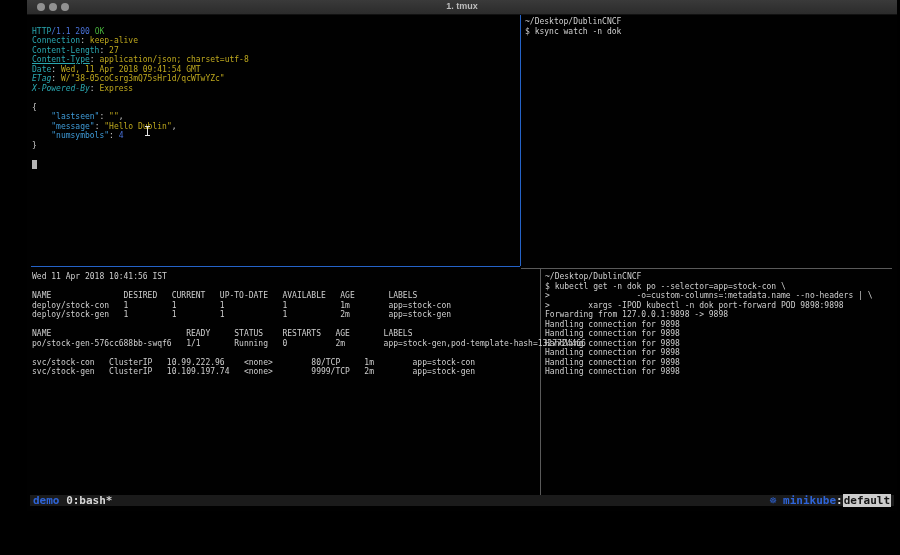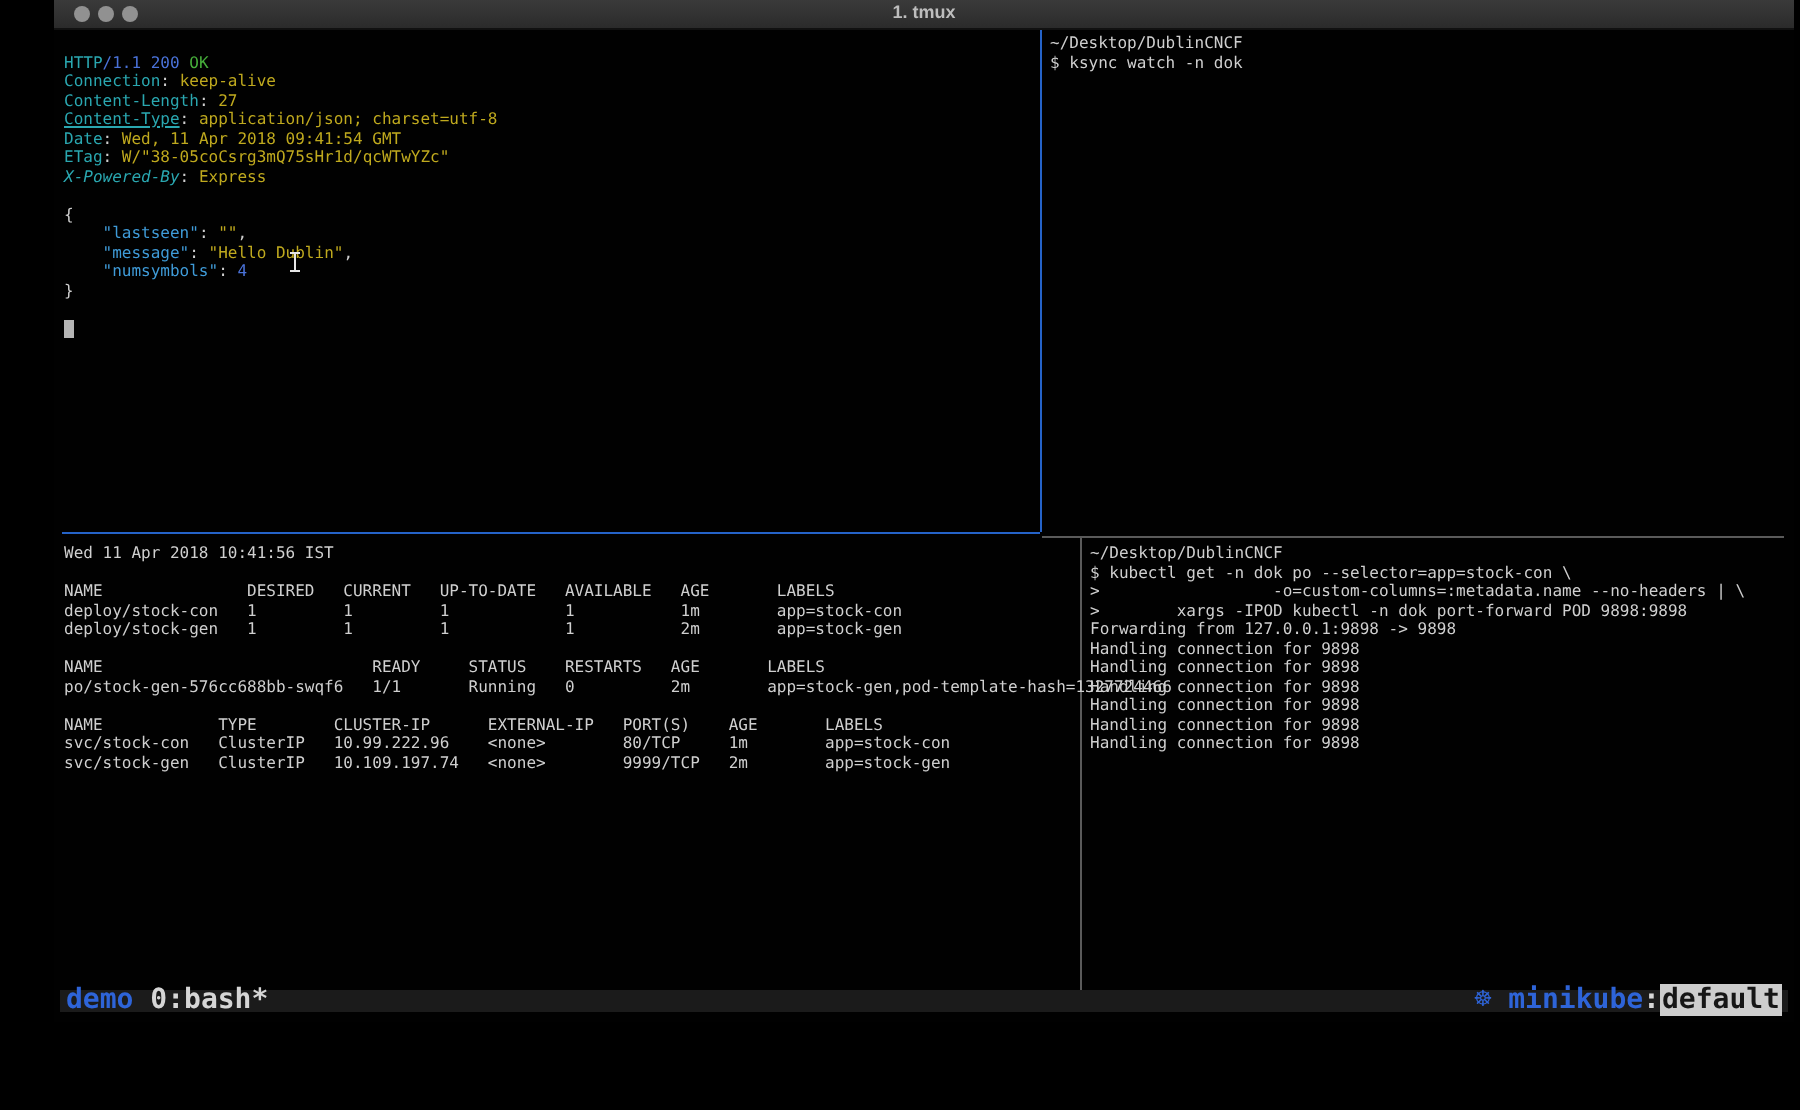--- a/index.html
+++ b/index.html
@@ -13,21 +13,21 @@
   .wtitle{position:absolute;left:0;right:0;top:1px;text-align:center;
           font:bold 9px "Liberation Sans",sans-serif;color:#bdbdbd;}
   .terminal{position:absolute;top:15px;left:0;right:0;bottom:0;background:#010101;}
   .pane{position:absolute;font-size:8px;line-height:9.5px;color:#cfcfcf;}
   .tline{white-space:pre;height:9.5px;}
   .divider{position:absolute;}
   .div-blue{background:#2563c8;}
   .div-gray{background:#5a5a5a;}
   .cursor-block{background:#b5b5b5;color:#b5b5b5;display:inline-block;width:5px;}
   .statusbar{position:absolute;left:3px;bottom:5px;width:864px;height:11px;background:#1b1b1b;
-             font-size:14px;line-height:11px;color:#cfcfcf;}
+             font-size:11px;line-height:11px;color:#cfcfcf;}
   .status-left{position:absolute;left:3px;top:0;white-space:pre;}
   .status-right{position:absolute;right:3px;top:0;white-space:pre;}
   .blue-txt{color:#2e64d8;font-weight:bold;}
   .white-txt{color:#d6d6d6;font-weight:bold;}
   .ns-chip{background:#cdcdcd;color:#161616;font-weight:bold;padding:0 1px;}
   .ibeam{position:absolute;left:147px;top:126px;width:1px;height:10px;background:#e6e6e6;}
   .ibeam::before,.ibeam::after{content:"";position:absolute;left:-2px;width:5px;height:1px;background:#e6e6e6;}
   .ibeam::before{top:0;}
   .ibeam::after{bottom:0;}
 </style>
@@ -46,21 +46,21 @@
 
     <div class="terminal">
 
       <div class="pane" style="left:5px;top:2px;width:486px;">
           <div class="tline">&nbsp;</div>
           <div class="tline"><span style="color: rgb(42, 167, 176);">HTTP</span><span style="color: rgb(74, 114, 216);">/1.1 200 </span><span style="color: rgb(70, 173, 58); text-align: right;">OK</span></div>
           <div class="tline"><span style="color: rgb(42, 167, 176);">Connection</span><span style="color: rgb(207, 207, 207);">: </span><span style="color: rgb(191, 169, 30);">keep-alive</span></div>
           <div class="tline"><span style="color: rgb(42, 167, 176);">Content-Length</span><span style="color: rgb(207, 207, 207);">: </span><span style="color: rgb(191, 169, 30);">27</span></div>
           <div class="tline"><span style="color: rgb(42, 167, 176); text-decoration: underline;">Content-Type</span><span style="color: rgb(207, 207, 207);">: </span><span style="color: rgb(191, 169, 30);">application/json; charset=utf-8</span></div>
           <div class="tline"><span style="color: rgb(42, 167, 176);">Date</span><span style="color: rgb(207, 207, 207);">: </span><span style="color: rgb(191, 169, 30);">Wed, 11 Apr 2018 09:41:54 GMT</span></div>
-          <div class="tline"><span style="color: rgb(42, 167, 176);">ETag</span><span style="color: rgb(207, 207, 207);">: </span><span style="color: rgb(191, 169, 30);">W/"38-05coCsrg3mQ75sHr1d/qcWTwYZc"</span></div>
+          <div class="tline"><span style="color: rgb(42, 167, 176); font-style: italic;">ETag</span><span style="color: rgb(207, 207, 207);">: </span><span style="color: rgb(191, 169, 30);">W/"38-05coCsrg3mQ75sHr1d/qcWTwYZc"</span></div>
           <div class="tline"><span style="color: rgb(42, 167, 176); font-style: italic;">X-Powered-By</span><span style="color: rgb(207, 207, 207);">: </span><span style="color: rgb(191, 169, 30);">Express</span></div>
           <div class="tline">&nbsp;</div>
           <div class="tline"><span style="color: rgb(207, 207, 207);">{</span></div>
           <div class="tline"><span style="color: rgb(207, 207, 207);">    </span><span style="color: rgb(63, 155, 216);">"lastseen"</span><span style="color: rgb(207, 207, 207);">: </span><span style="color: rgb(191, 169, 30);">""</span><span style="color: rgb(207, 207, 207);">,</span></div>
           <div class="tline"><span style="color: rgb(207, 207, 207);">    </span><span style="color: rgb(63, 155, 216);">"message"</span><span style="color: rgb(207, 207, 207);">: </span><span style="color: rgb(191, 169, 30);">"Hello Dublin"</span><span style="color: rgb(207, 207, 207);">,</span></div>
           <div class="tline"><span style="color: rgb(207, 207, 207);">    </span><span style="color: rgb(63, 155, 216);">"numsymbols"</span><span style="color: rgb(207, 207, 207);">: </span><span style="color: rgb(74, 114, 216);">4</span></div>
           <div class="tline"><span style="color: rgb(207, 207, 207);">}</span></div>
           <div class="tline">&nbsp;</div>
           <div class="tline"><span class="cursor-block"> </span></div>
         </div>
@@ -81,21 +81,20 @@
       <div class="pane" style="left:5px;top:257px;width:506px;">
           <div class="tline"><span style="color: rgb(207, 207, 207);">Wed 11 Apr 2018 10:41:56 IST</span></div>
           <div class="tline">&nbsp;</div>
           <div class="tline"><span style="color: rgb(207, 207, 207);">NAME               DESIRED   CURRENT   UP-TO-DATE   AVAILABLE   AGE       LABELS</span></div>
           <div class="tline"><span style="color: rgb(207, 207, 207);">deploy/stock-con   1         1         1            1           1m        app=stock-con</span></div>
           <div class="tline"><span style="color: rgb(207, 207, 207);">deploy/stock-gen   1         1         1            1           2m        app=stock-gen</span></div>
           <div class="tline">&nbsp;</div>
           <div class="tline"><span style="color: rgb(207, 207, 207);">NAME                            READY     STATUS    RESTARTS   AGE       LABELS</span></div>
           <div class="tline"><span style="color: rgb(207, 207, 207);">po/stock-gen-576cc688bb-swqf6   1/1       Running   0          2m        app=stock-gen,pod-template-hash=1327724466</span></div>
           <div class="tline">&nbsp;</div>
-          <div class="tline"><span style="color: rgb(207, 207, 207);">NAME            TYPE        CLUSTER-IP      EXTERNAL-IP   PORT(S)    AGE       LABELS</span></div>
           <div class="tline"><span style="color: rgb(207, 207, 207);">svc/stock-con   ClusterIP   10.99.222.96    &lt;none&gt;        80/TCP     1m        app=stock-con</span></div>
           <div class="tline"><span style="color: rgb(207, 207, 207);">svc/stock-gen   ClusterIP   10.109.197.74   &lt;none&gt;        9999/TCP   2m        app=stock-gen</span></div>
         </div>
 
       <div class="pane" style="left:518px;top:257px;width:345px;">
           <div class="tline"><span style="color: rgb(207, 207, 207);">~/Desktop/DublinCNCF</span></div>
           <div class="tline"><span style="color: rgb(207, 207, 207);">$ kubectl get -n dok po --selector=app=stock-con \</span></div>
           <div class="tline"><span style="color: rgb(207, 207, 207);">&gt;                  -o=custom-columns=:metadata.name --no-headers | \</span></div>
           <div class="tline"><span style="color: rgb(207, 207, 207);">&gt;        xargs -IPOD kubectl -n dok port-forward POD 9898:9898</span></div>
           <div class="tline"><span style="color: rgb(207, 207, 207);">Forwarding from 127.0.0.1:9898 -&gt; 9898</span></div>

